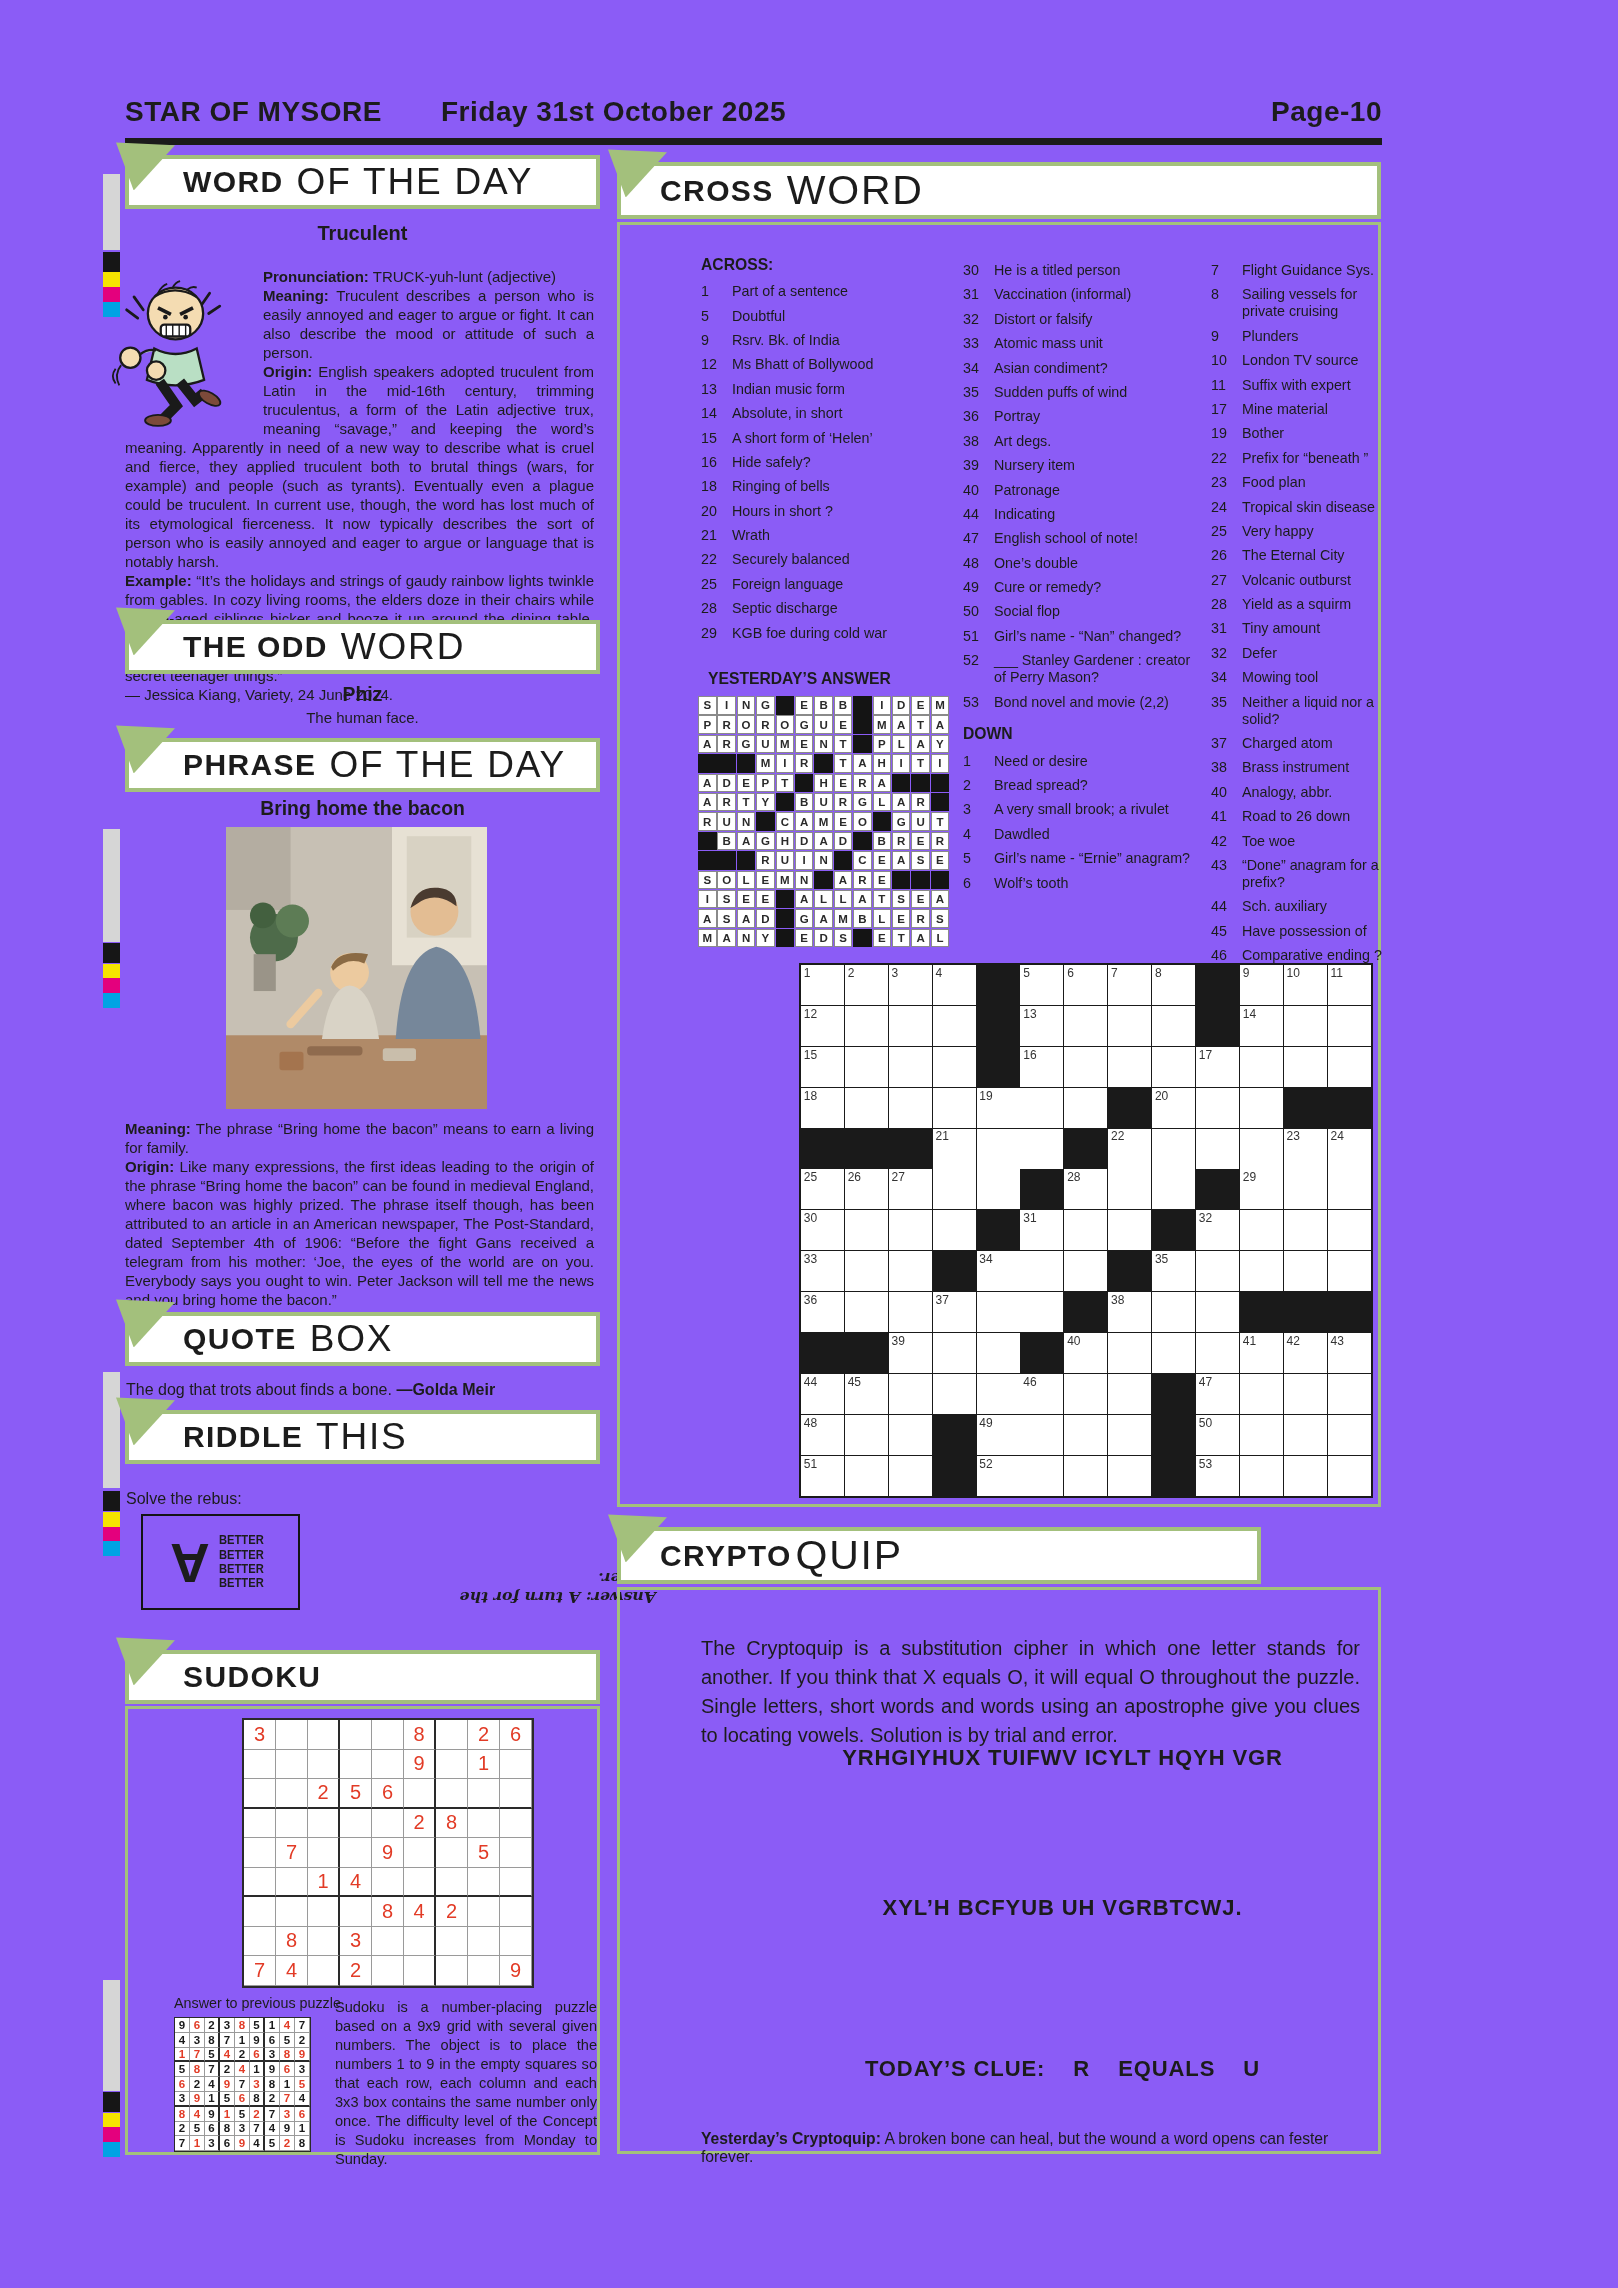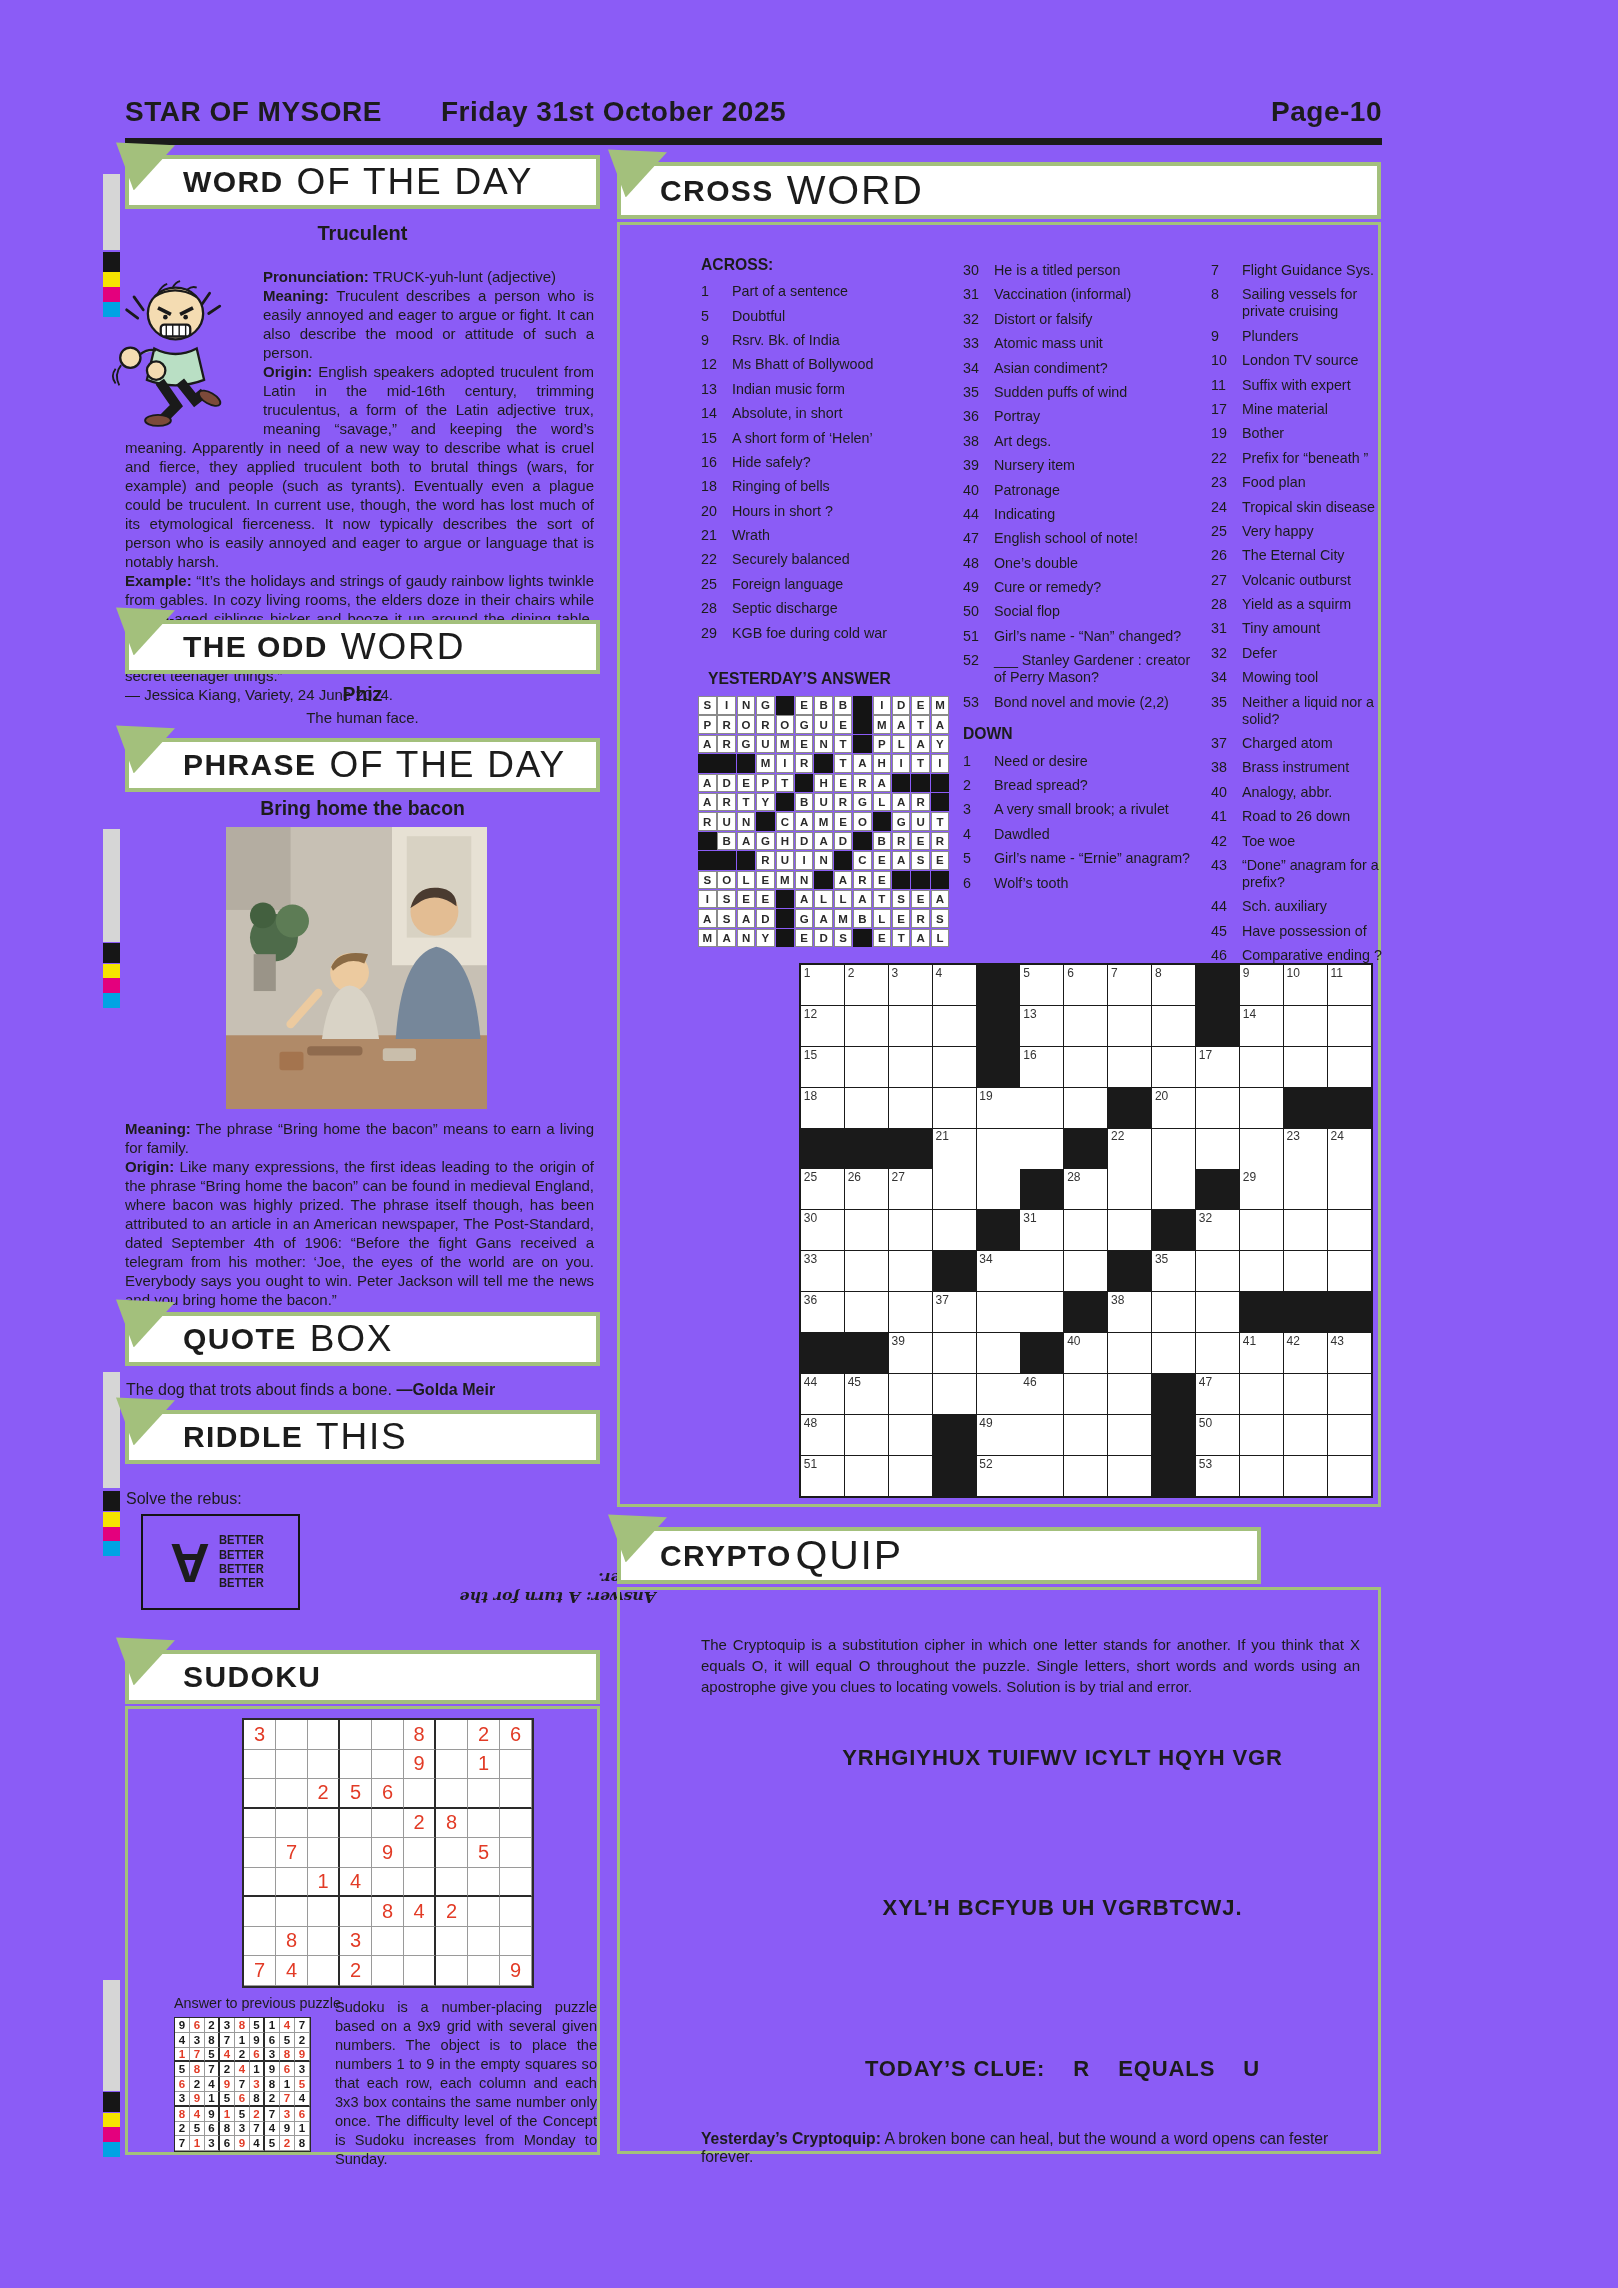--- a/index.html
+++ b/index.html
@@ -87,21 +87,21 @@
            grid-auto-rows:40px;gap:0.9px;background:#1a1a1a;border:2.8px solid #1a1a1a;}
   .cwc{background:#fff;position:relative;}
   .cwc.blk{background:#1a1a1a;}
   .cwn{position:absolute;left:2.8px;top:0.9px;font-size:12px;color:#333;}
 
   
   .cq-head{position:absolute;left:617px;top:1527px;width:644px;height:57px;border:4.6px solid #a3c07c;
            background:#fff;display:flex;align-items:center;padding-left:39px;box-sizing:border-box;}
   .cq-body{position:absolute;left:617px;top:1587px;width:764px;height:567px;border:3.7px solid #a3c07c;
            box-sizing:border-box;}
-  .cq-intro{position:absolute;left:81px;top:44px;width:659px;font-size:15px;line-height:21px;text-align:justify;}
+  .cq-intro{position:absolute;left:81px;top:44px;width:659px;font-size:20px;line-height:29px;text-align:justify;}
   .cq-line{position:absolute;left:138px;width:609px;text-align:center;font-size:22px;font-weight:bold;
            letter-spacing:0.9px;white-space:pre;}
   .cq-yday{position:absolute;left:81px;top:540px;width:661px;font-size:15.7px;}
 
   b{font-weight:bold;}
 </style>
 </head>
 <body>
 
 <div class="page">

